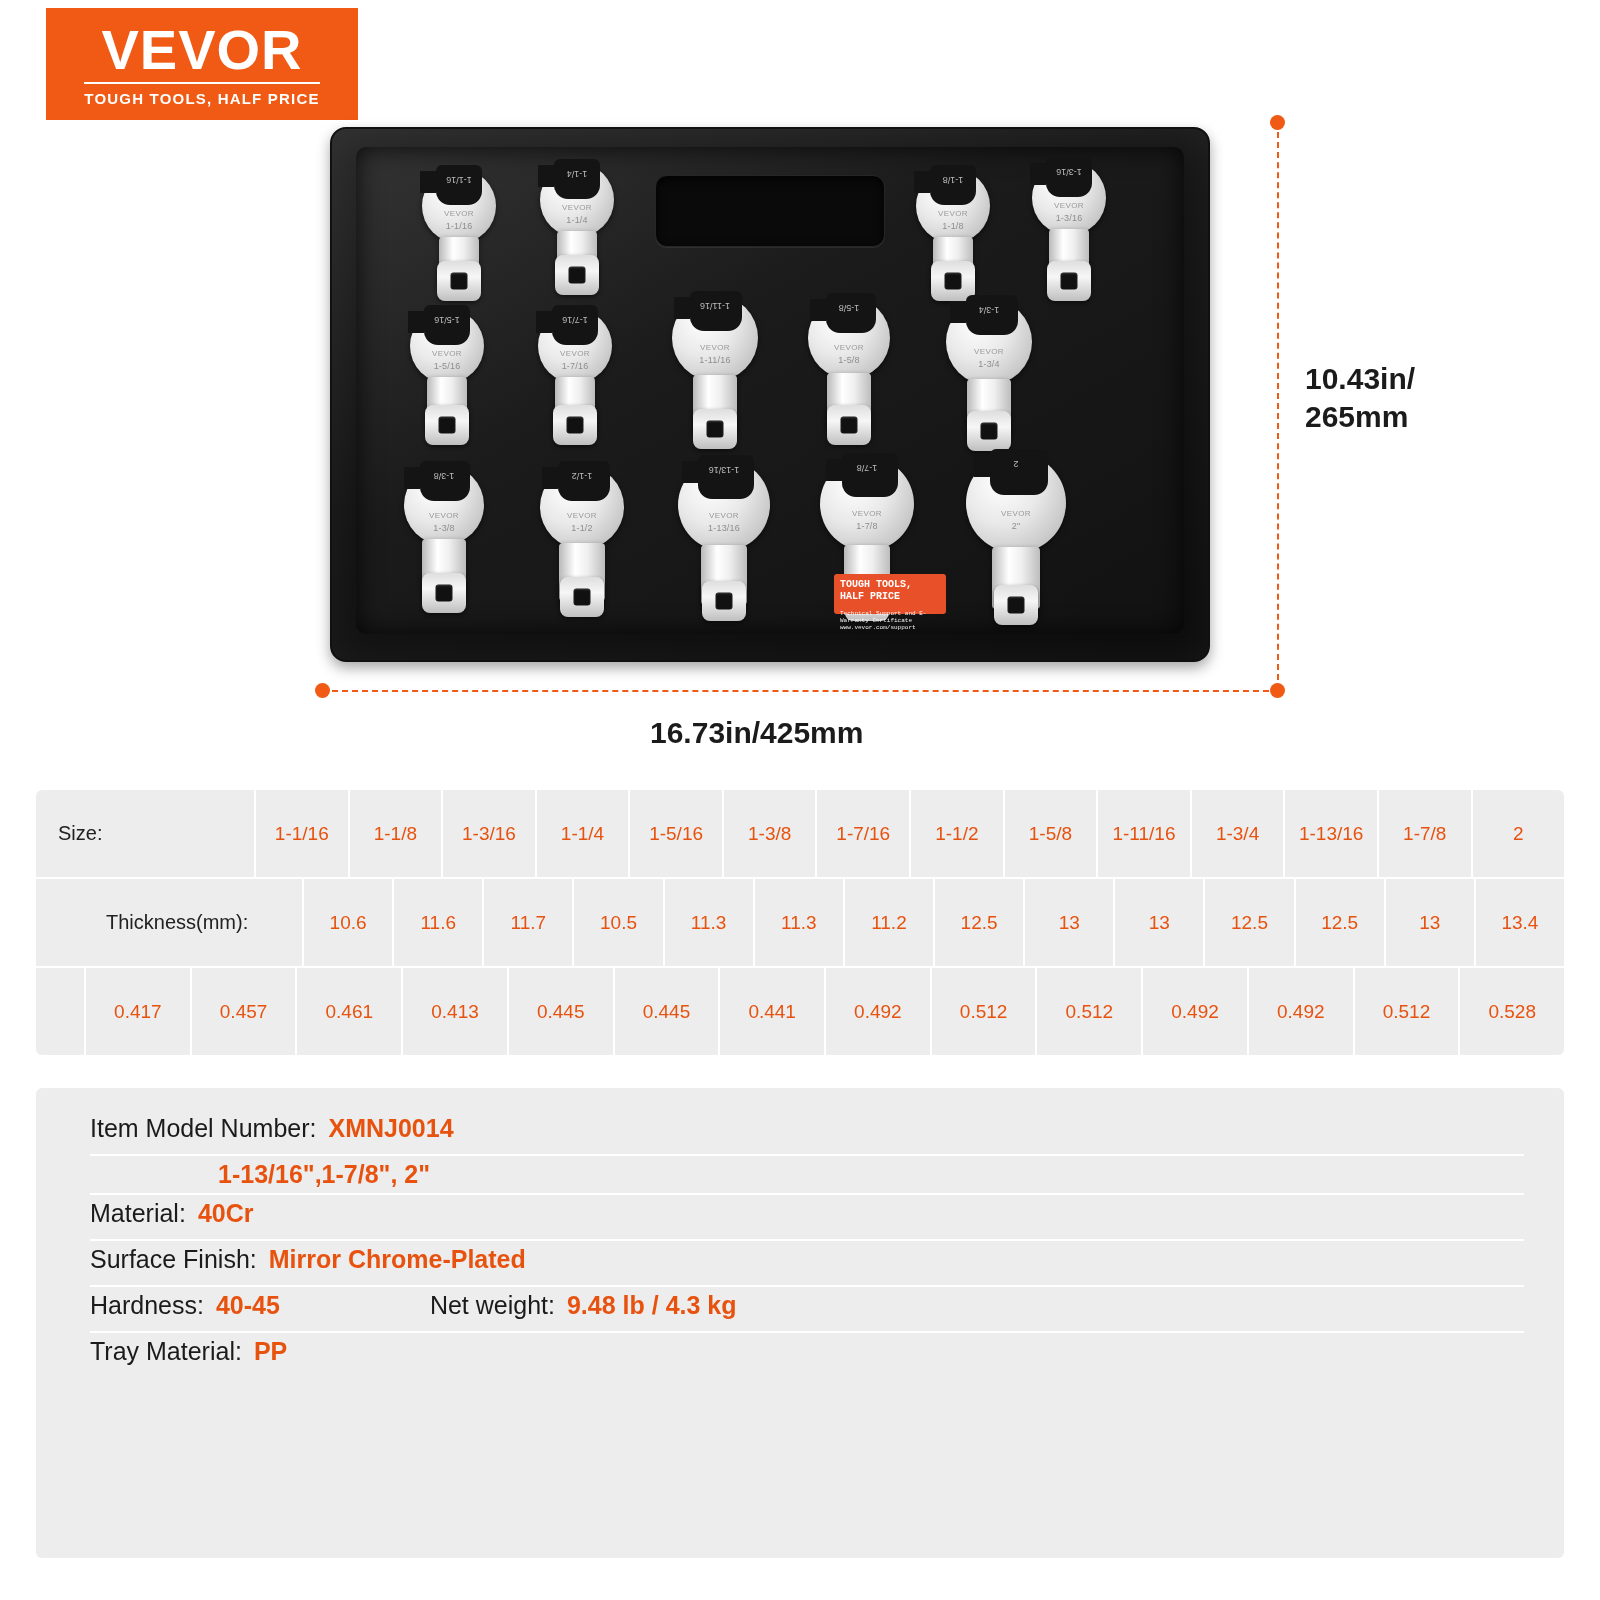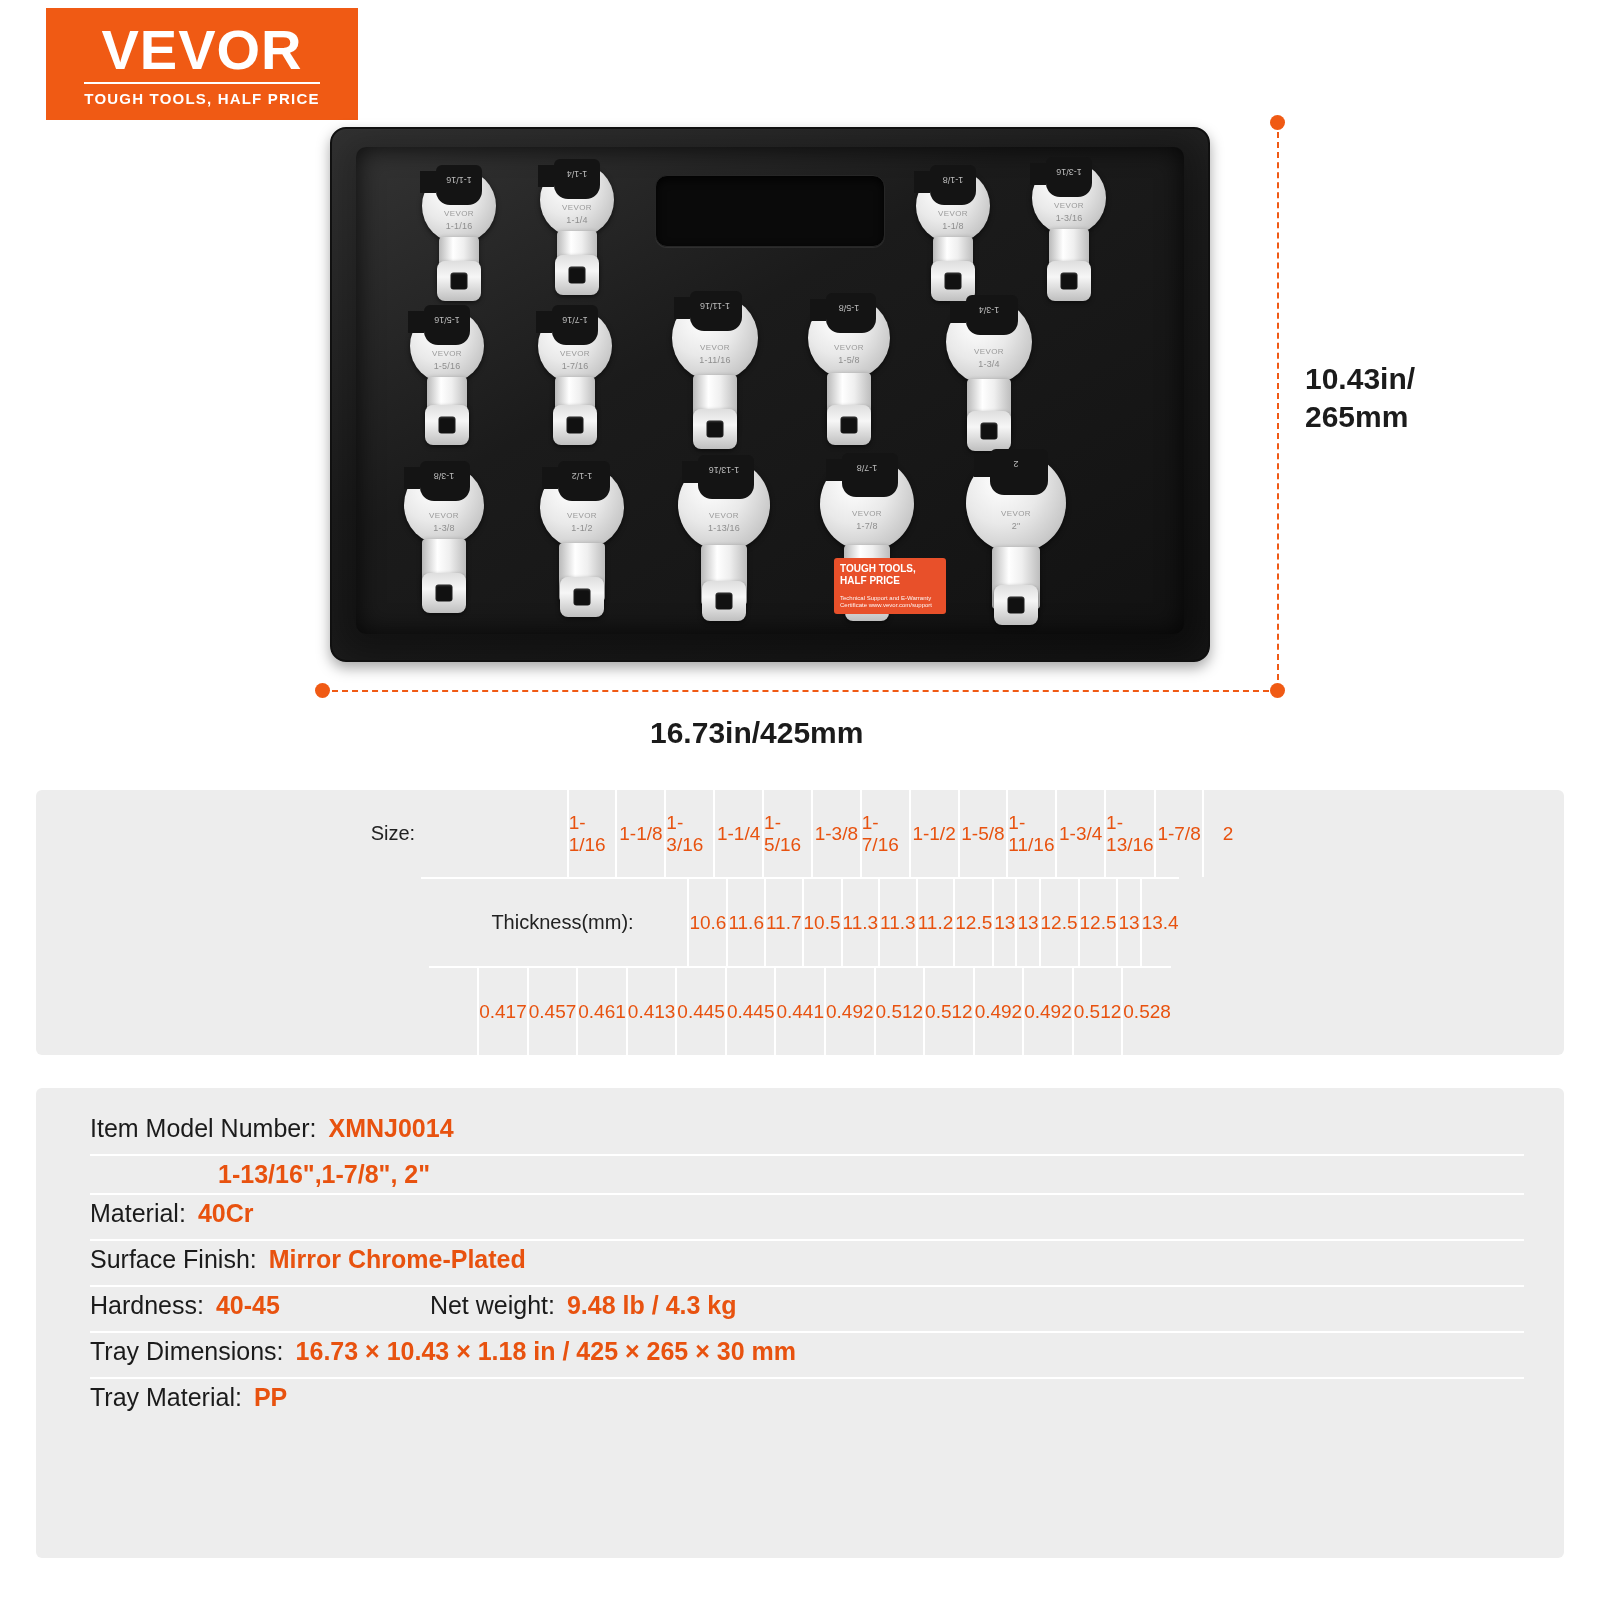--- a/index.html
+++ b/index.html
@@ -149,26 +149,27 @@
     position: absolute;
     left: 50%; transform: translateX(-50%) rotate(180deg);
     top: 6px;
     font-size: 9px; color: #bdbdbd;
     white-space: nowrap;
   }
 
   .sticker {
     position: absolute;
     left: 478px; bottom: 20px;
-    width: 112px; height: 56px;
+    width: 112px; height: 40px;
     background: #E8502A;
     border-radius: 3px;
     color: #fff;
     padding: 5px 6px;
     line-height: 1.15;
+    font-family: Liberation Mono, monospace;
   }
   .sticker .s1 { font-size: 10px; font-weight: bold; }
   .sticker .s2 { font-size: 6px; margin-top: 9px; opacity: .95; }
 
   
   .dim-v-line {
     position: absolute;
     left: 1277px; top: 122px;
     width: 0; border-left: 2px dashed #F05A14;
     height: 568px;
@@ -198,21 +199,20 @@
 
   
   .spec-table {
     position: absolute;
     left: 36px; top: 790px;
     width: 1528px; height: 265px;
     background: #EDEDED;
     border-radius: 6px;
     display: flex;
     flex-direction: column;
-    align-items: center;
   }
   .spec-row {
     display: flex;
     flex: 1 1 0;
     align-items: stretch;
   }
   .spec-row + .spec-row { border-top: 2px solid #ffffff; padding-left: 48px; }
   .spec-head {
     flex: 0 0 218px;
     display: flex; align-items: center;
@@ -556,23 +556,19 @@
   </div>
 
   <div class="d-row">
     <span class="d-label">Hardness:</span>
     <span class="d-value">40-45</span>
     <span class="inline-gap"></span>
     <span class="d-label">Net weight:</span>
     <span class="d-value">9.48 lb / 4.3 kg</span>
   </div>
 
-  <div class="d-row">
-    <span class="d-label">Tray Dimensions:</span>
-    <span class="d-value">16.73 × 10.43 × 1.18 in /  425 × 265 × 30 mm</span>
-  </div>
 
   <div class="d-row last">
     <span class="d-label">Tray Material:</span>
     <span class="d-value">PP</span>
   </div>
 
 </div>
 
 </body></html>

